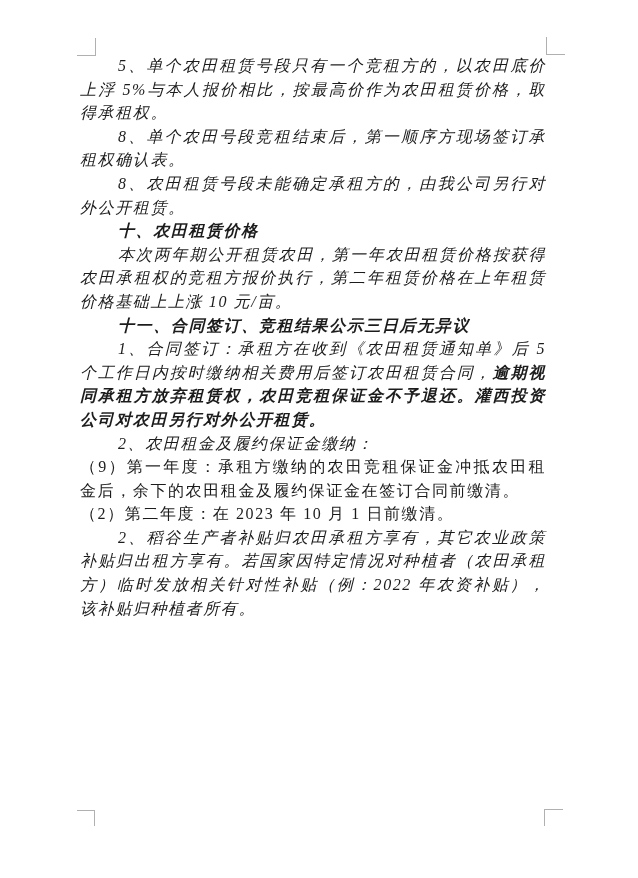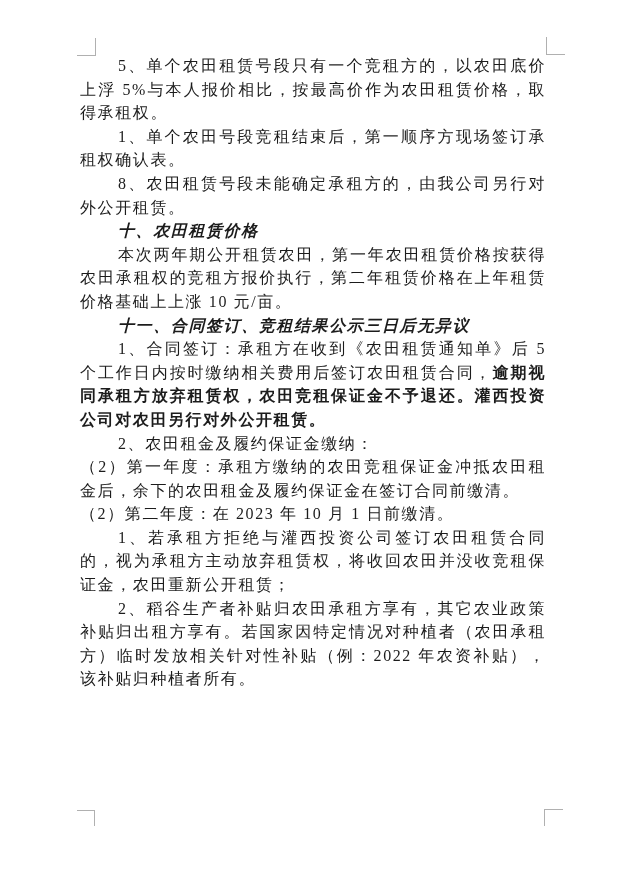--- a/index.html
+++ b/index.html
@@ -36,40 +36,39 @@
     top:54px;
     width:466px;
     color:var(--ink);
     font-size:16px;
     line-height:23.6px;
     letter-spacing:1.6px;
     text-align:justify;
     text-justify:inter-character;
   }
   .textarea p{margin:0;padding:0;}
-  p.body{text-indent:38px;}
+  p.body{text-indent:38px;font-style:italic;}
   p.heading{text-indent:38px;font-weight:bold;font-style:italic;}
   p.paren{text-indent:0;}
   span.bold{font-weight:bold;}
 </style>
 </head>
 <body>
 
 <div class="page">
   <div class="crop tl"></div>
   <div class="crop tr"></div>
   <div class="crop bl"></div>
   <div class="crop br"></div>
   <div class="textarea">
       <p class="body"><span>5、单个农田租赁号段只有一个竞租方的，以农田底价上浮 5%与本人报价相比，按最高价作为农田租赁价格，取得承租权。</span></p>
-      <p class="body"><span>1、单个农田号段竞租结束后，第一顺序方现场签订承租权确认表。</span></p>
+      <p class="body"><span>8、单个农田号段竞租结束后，第一顺序方现场签订承租权确认表。</span></p>
       <p class="body"><span>8、农田租赁号段未能确定承租方的，由我公司另行对外公开租赁。</span></p>
       <p class="heading"><span class="bold">十、农田租赁价格</span></p>
       <p class="body"><span>本次两年期公开租赁农田，第一年农田租赁价格按获得农田承租权的竞租方报价执行，第二年租赁价格在上年租赁价格基础上上涨 10 元/亩。</span></p>
       <p class="heading"><span class="bold">十一、合同签订、竞租结果公示三日后无异议</span></p>
       <p class="body"><span>1、合同签订：承租方在收到《农田租赁通知单》后 5 个工作日内按时缴纳相关费用后签订农田租赁合同，</span><span class="bold">逾期视同承租方放弃租赁权，农田竞租保证金不予退还。灌西投资公司对农田另行对外公开租赁。</span></p>
       <p class="body"><span>2、农田租金及履约保证金缴纳：</span></p>
-      <p class="paren"><span>（2）第一年度：承租方缴纳的农田竞租保证金冲抵农田租金后，余下的农田租金及履约保证金在签订合同前缴清。</span></p>
+      <p class="paren"><span>（9）第一年度：承租方缴纳的农田竞租保证金冲抵农田租金后，余下的农田租金及履约保证金在签订合同前缴清。</span></p>
       <p class="paren"><span>（2）第二年度：在 2023 年 10 月 1 日前缴清。</span></p>
-      <p class="body"><span>1、若承租方拒绝与灌西投资公司签订农田租赁合同的，视为承租方主动放弃租赁权，将收回农田并没收竞租保证金，农田重新公开租赁；</span></p>
       <p class="body"><span>2、稻谷生产者补贴归农田承租方享有，其它农业政策补贴归出租方享有。若国家因特定情况对种植者（农田承租方）临时发放相关针对性补贴（例：2022 年农资补贴），该补贴归种植者所有。</span></p>
     </div>
 </div>
 
 </body></html>

